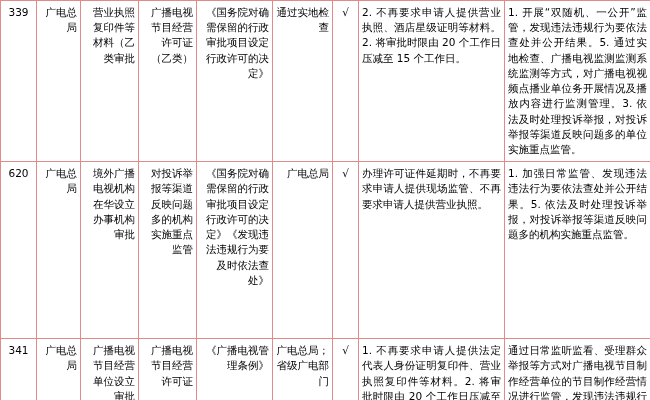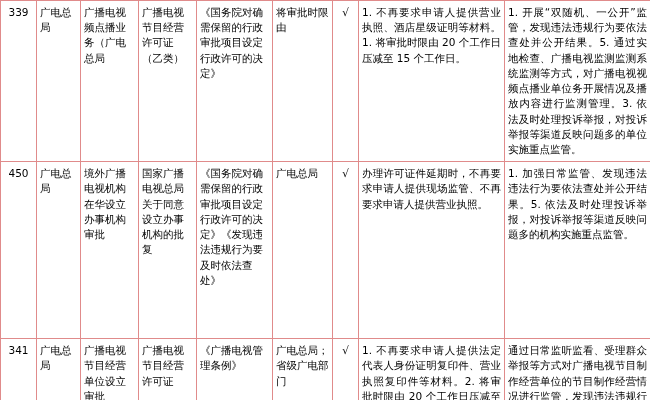--- a/index.html
+++ b/index.html
@@ -43,21 +43,21 @@
   col.c-reform{ width: 146px; }
   col.c-super { width: 146px; }
   .num {
     font-size: 11px;
     text-align: center;
     vertical-align: middle;
     font-family: "DejaVu Sans", "Liberation Sans", sans-serif;
     margin-left: 48px;
   }
   .vertical-ish {
-    text-align: left;
+    text-align: right;
     vertical-align: middle;
     line-height: 1.5;
     margin-left: 20px;
   }
   .mark {
     text-align: center;
     vertical-align: middle;
     font-size: 13px;
   }
   .body-text {
@@ -81,33 +81,33 @@
       <col class="c-basis">
       <col class="c-org">
       <col class="c-mark">
       <col class="c-reform">
       <col class="c-super">
     </colgroup>
     <tbody>
       <tr class="row-339">
         <td class="num">339</td>
         <td class="vertical-ish">广电总局</td>
-        <td class="vertical-ish">广播电视频点播业务（广电总局</td>
+        <td class="vertical-ish">营业执照复印件等材料（乙类审批</td>
         <td class="vertical-ish">广播电视节目经营许可证（乙类）</td>
         <td class="vertical-ish">《国务院对确需保留的行政审批项目设定行政许可的决定》</td>
-        <td class="vertical-ish">将审批时限由</td>
+        <td class="vertical-ish">通过实地检查</td>
         <td class="mark">√</td>
-        <td class="body-text">1. 不再要求申请人提供营业执照、酒店星级证明等材料。1. 将审批时限由 20 个工作日压减至 15 个工作日。</td>
+        <td class="body-text">2. 不再要求申请人提供营业执照、酒店星级证明等材料。2. 将审批时限由 20 个工作日压减至 15 个工作日。</td>
         <td class="body-text">1. 开展“双随机、一公开”监管，发现违法违规行为要依法查处并公开结果。5. 通过实地检查、广播电视监测监测系统监测等方式，对广播电视视频点播业单位务开展情况及播放内容进行监测管理。3. 依法及时处理投诉举报，对投诉举报等渠道反映问题多的单位实施重点监管。</td>
       </tr>
       <tr class="row-340">
-        <td class="num">450</td>
+        <td class="num">620</td>
         <td class="vertical-ish">广电总局</td>
         <td class="vertical-ish">境外广播电视机构在华设立办事机构审批</td>
-        <td class="vertical-ish">国家广播电视总局关于同意设立办事机构的批复</td>
+        <td class="vertical-ish">对投诉举报等渠道反映问题多的机构实施重点监管</td>
         <td class="vertical-ish">《国务院对确需保留的行政审批项目设定行政许可的决定》《发现违法违规行为要及时依法查处》</td>
         <td class="vertical-ish">广电总局</td>
         <td class="mark">√</td>
         <td class="body-text">办理许可证件延期时，不再要求申请人提供现场监管、不再要求申请人提供营业执照。</td>
         <td class="body-text">1. 加强日常监管、发现违法违法行为要依法查处并公开结果。5. 依法及时处理投诉举报，对投诉举报等渠道反映问题多的机构实施重点监管。</td>
       </tr>
       <tr class="row-341">
         <td class="num">341</td>
         <td class="vertical-ish">广电总局</td>
         <td class="vertical-ish">广播电视节目经营单位设立审批</td>

